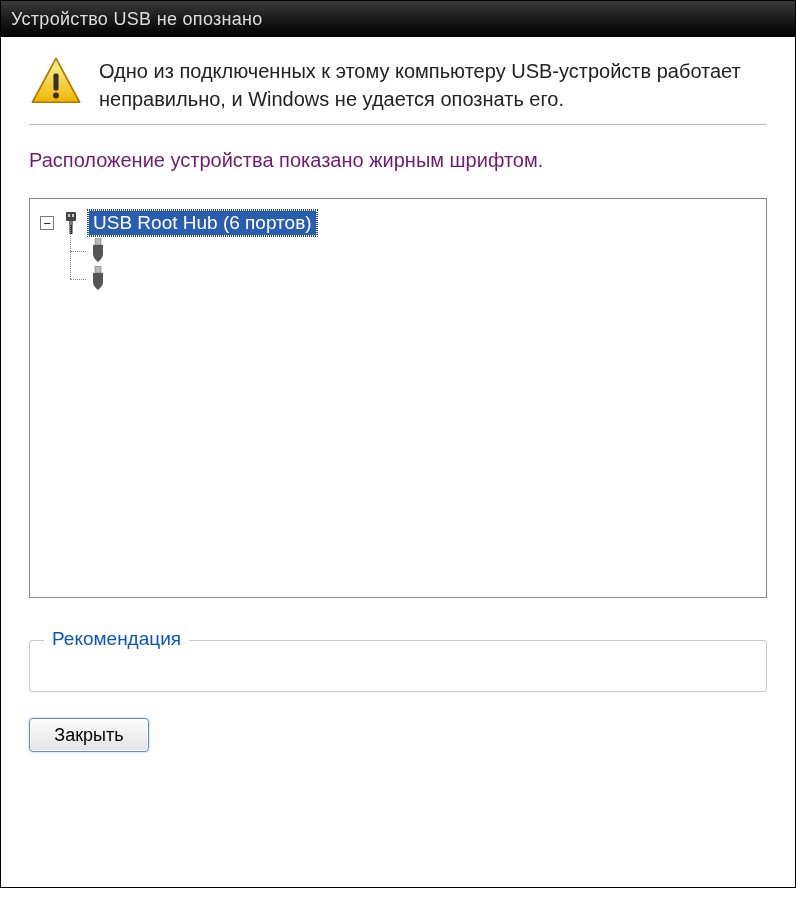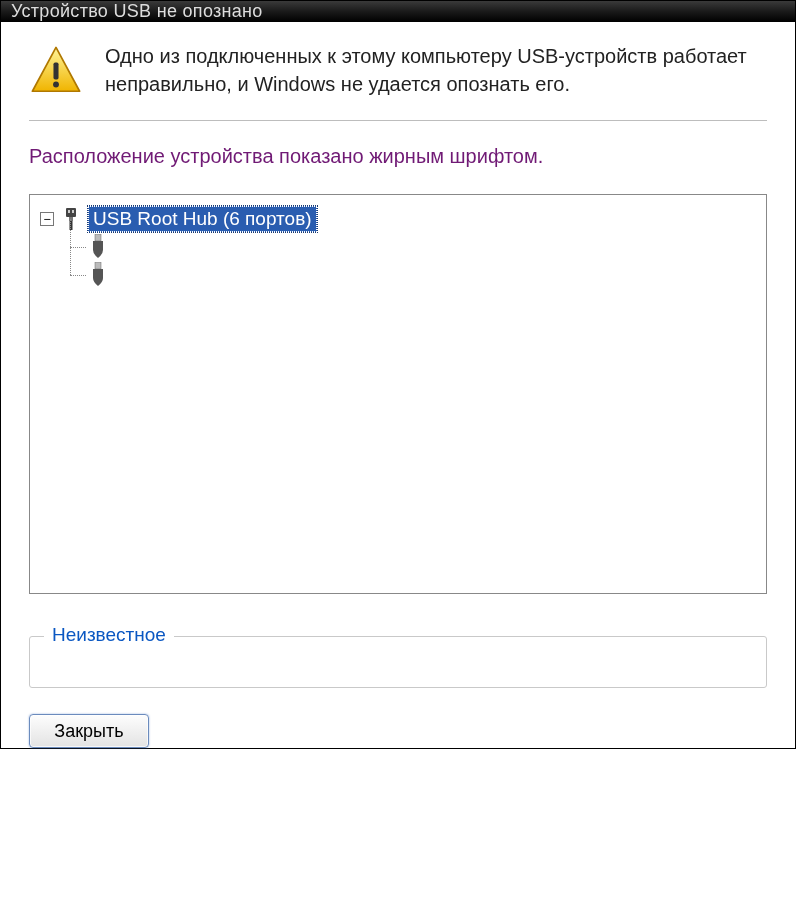--- a/index.html
+++ b/index.html
@@ -7,21 +7,21 @@
     margin: 0;
     padding: 0;
     font-family: Tahoma, Arial, sans-serif;
     background: #fff;
     width: 796px;
     height: 914px;
     overflow: hidden;
   }
   .window {
     width: 796px;
-    height: 749px;
+    height: 888px;
     background: #fff;
     border: 1px solid #000;
     display: flex;
     flex-direction: column;
   }
   .titlebar {
     height: 36px;
     background: linear-gradient(to bottom, #3a3a3a 0%, #1a1a1a 50%, #000 100%);
     color: #ddd;
     display: flex;
@@ -31,23 +31,23 @@
     letter-spacing: 0.3px;
   }
   .content {
     flex: 1;
     padding: 18px 28px 12px 28px;
     display: flex;
     flex-direction: column;
   }
   .header-row {
     display: flex;
-    align-items: flex-end;
-    gap: 22px;
-    margin-bottom: 22px;
+    align-items: flex-start;
+    gap: 16px;
+    margin-bottom: 11px;
   }
   .warn-icon svg {
     width: 54px;
     height: 54px;
     display: block;
   }
   .header-text {
     flex: 1;
     font-size: 20px;
     color: #222;
@@ -222,21 +222,21 @@
         <span class="usb-icon">
           <svg width="20" height="26" viewBox="0 0 20 26">
             <rect x="7" y="0" width="6" height="7" fill="#bbb" stroke="#666" stroke-width="0.5"></rect>
             <path d="M5 7 L15 7 L15 16 Q15 20 10 24 Q5 20 5 16 Z" fill="#555"></path>
           </svg>
         </span>
       </div>
     </div>
 
     <div class="group-box">
-      <div class="group-title">Неизвестное</div>
+      <div class="group-title">Рекомендация</div>
     </div>
 
     <div class="button-row">
       <button class="btn">Закрыть</button>
     </div>
 
   </div>
 </div>
 
 </body></html>

